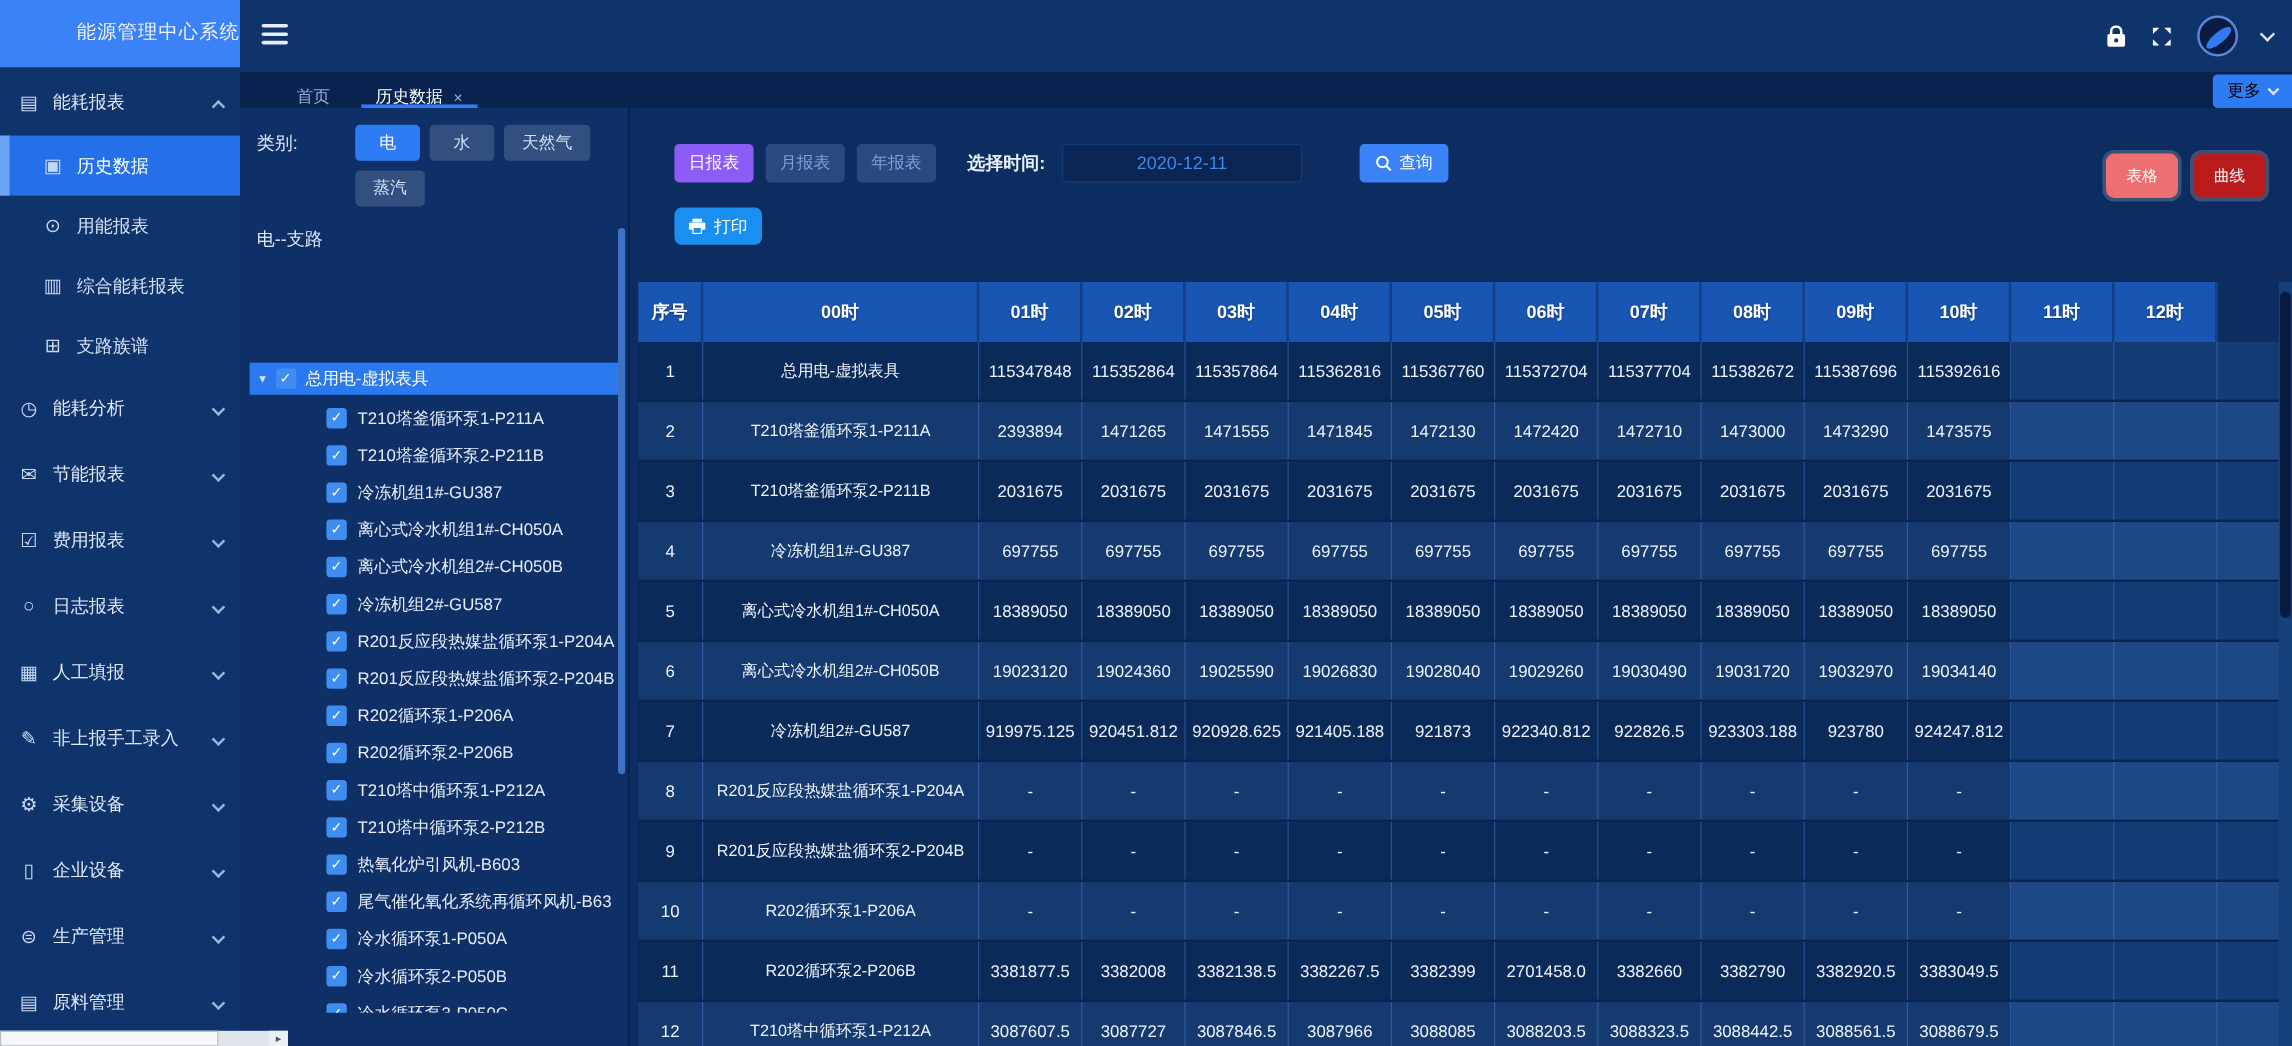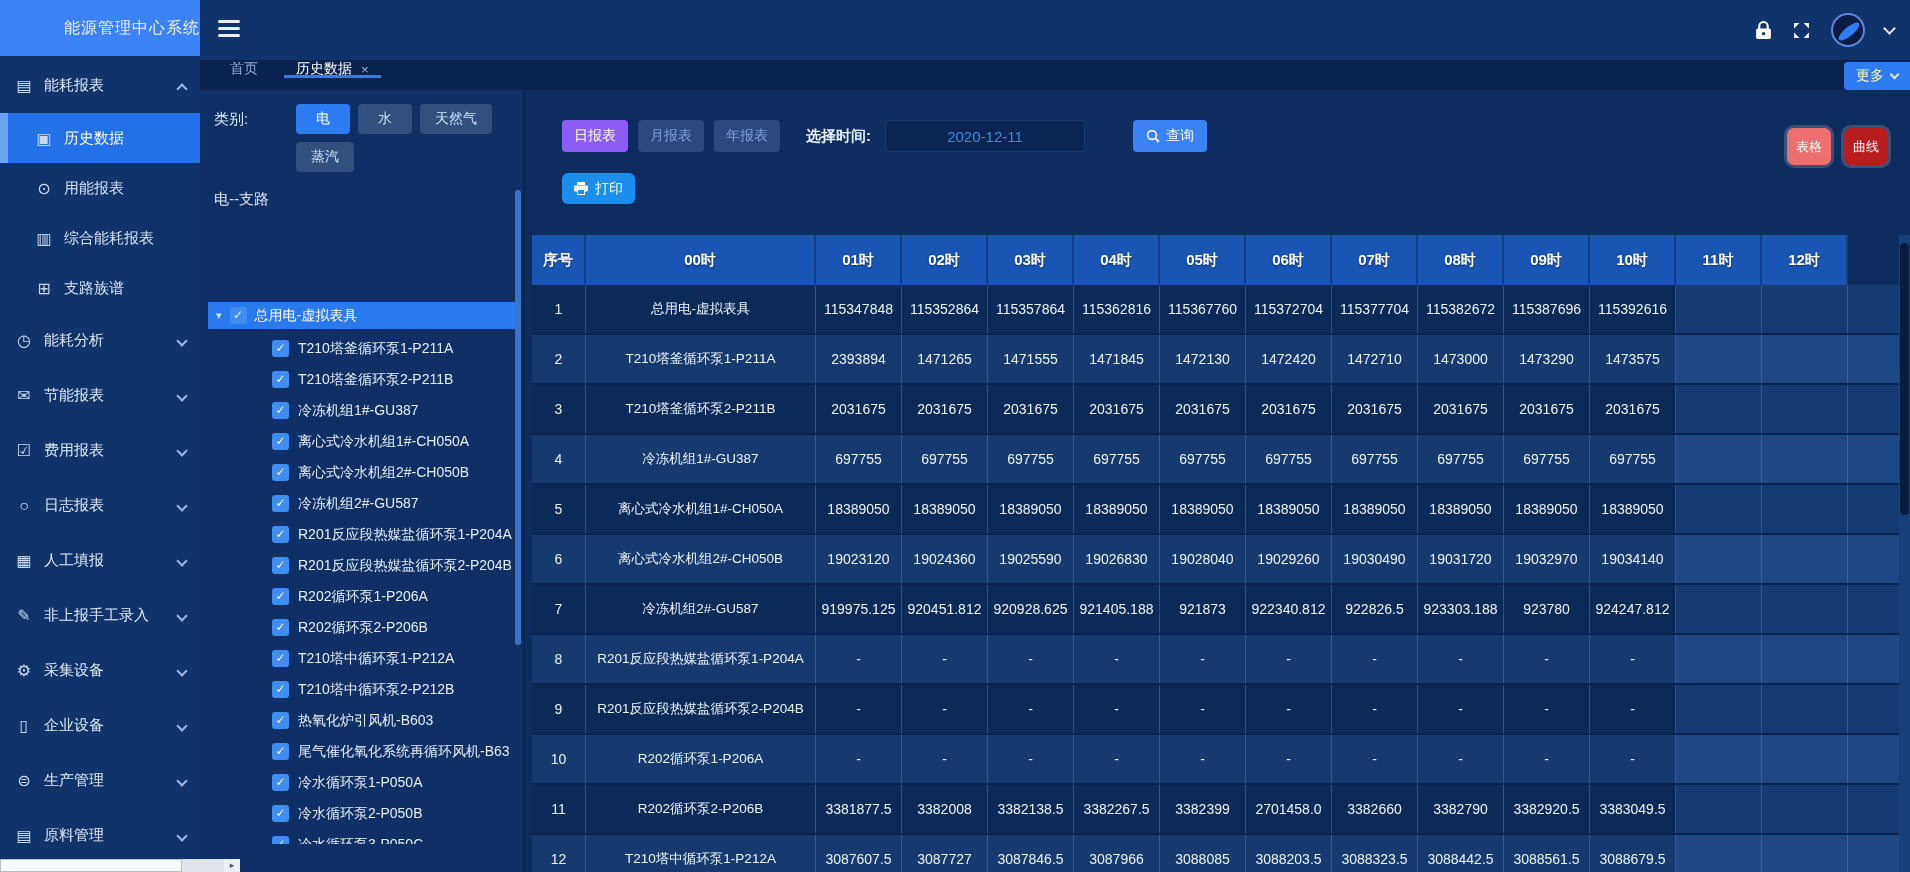--- a/index.html
+++ b/index.html
@@ -28,27 +28,27 @@
   .topbar { position:absolute; left:200px; top:0; right:0; height:60px; background:#0f346c; }
   .hamburger { position:absolute; left:18px; top:20px; width:22px; cursor:pointer; }
   .hamburger div { height:3px; background:#e8eefc; border-radius:2px; margin-bottom:4px; }
   .top-icons { position:absolute; right:16px; top:0; height:60px; display:flex; align-items:center; gap:20px; }
   .icon-btn { cursor:pointer; display:flex; align-items:center; }
   .avatar { width:34px; height:34px; border-radius:50%; border:2px solid #5d86d8; background:#0a1c44; position:relative; overflow:hidden; }
   .avatar::after { content:""; position:absolute; left:3px; top:12px; width:26px; height:9px; border-radius:50%; background:#2f7cf5; transform:rotate(-40deg); }
   .chev-down { width:9px; height:9px; border-right:2px solid #dfe9f8; border-bottom:2px solid #dfe9f8; transform:rotate(45deg); margin-top:-4px; }
 
   
-  .tabbar { position:absolute; left:200px; top:60px; right:0; height:30px; background:#09224e; display:flex; align-items:flex-start; padding-left:18px; }
+  .tabbar { position:absolute; left:200px; top:60px; right:0; height:30px; background:#09224e; display:flex; align-items:flex-end; padding-left:35px; }
   .tab { position:relative; display:flex; align-items:center; padding:0 12px; margin-right:14px; font-size:14px; color:#96abd4; cursor:pointer; }
   .tab.active { color:#ffffff; }
   .tab.active::after { content:""; position:absolute; left:0; right:0; bottom:0; height:3px; background:#2e7cf3; }
   .tab-close { display:none; margin-left:9px; color:#9fb4d8; font-size:13px; }
   .tab-close.show { display:inline; }
-  .more-btn { position:absolute; right:0; top:2px; height:28px; padding:0 12px; background:#2e7cf3; color:#fef9c3; font-size:14px; border:none; border-radius:4px 0 0 4px; display:flex; align-items:center; gap:7px; cursor:pointer; }
+  .more-btn { position:absolute; right:0; top:2px; height:28px; padding:0 12px; background:#2e7cf3; color:#000000; font-size:14px; border:none; border-radius:4px 0 0 4px; display:flex; align-items:center; gap:7px; cursor:pointer; }
   .more-btn .chev-down { width:7px; height:7px; margin-top:-3px; }
 
   
   .tree-panel { position:absolute; left:200px; top:90px; width:325px; bottom:0; background:#0e3067; border-right:2px solid #0a2450; overflow:hidden; }
   .cat-wrap { position:relative; margin-top:14px; padding-left:96px; padding-right:20px; display:flex; flex-wrap:wrap; gap:8px; }
   .cat-label { position:absolute; left:14px; top:6px; font-size:15px; color:#dfe9f8; }
   .cat-btn { height:30px; min-width:54px; padding:0 15px; background:#31507f; color:#cfe0f8; font-size:14px; border:none; border-radius:4px; cursor:pointer; }
   .cat-btn.active { background:#2e7cf3; color:#fff; }
   .tree-title { margin:18px 0 0 14px; font-size:15px; color:#dfe9f8; }
   .tree { position:absolute; left:0; right:8px; top:212px; bottom:28px; overflow:hidden; }
@@ -61,21 +61,21 @@
 
   
   .report-panel { position:absolute; left:527px; top:90px; right:0; bottom:0; background:#0d2c5f; overflow:hidden; }
   .toolbar { position:absolute; left:35px; top:30px; display:flex; align-items:center; }
   .rpt-btn { height:32px; min-width:60px; padding:0 12px; margin-right:10px; background:#2a4a7f; color:#7f9fd9; font-size:14px; border:none; border-radius:4px; cursor:pointer; }
   .rpt-btn.active { background:#8b5cf6; color:#fff; }
   .date-label { margin-left:16px; font-size:15px; font-weight:bold; color:#e8f0fb; }
   .date-input { margin-left:14px; width:200px; height:32px; background:#0a2553; border:1px solid #123a74; border-radius:3px; color:#3f87e8; font-size:15px; text-align:center; font-family:"Liberation Sans","DejaVu Sans",sans-serif; }
   .query-btn { margin-left:48px; height:32px; padding:0 13px; background:#3b82f6; color:#fff; font-size:14px; border:none; border-radius:4px; display:flex; align-items:center; gap:6px; cursor:pointer; }
   .view-btns { position:absolute; right:22px; top:38px; display:flex; gap:13px; }
-  .view-btn { width:44px; height:37px; border:none; border-radius:7px; color:#fff; font-size:13px; cursor:pointer; box-shadow:0 0 0 3px rgba(255,255,255,0.18);font-family:Liberation Serif, serif; }
+  .view-btn { width:60px; height:37px; border:none; border-radius:7px; color:#fff; font-size:13px; cursor:pointer; box-shadow:0 0 0 3px rgba(255,255,255,0.18);font-family:Liberation Serif, serif; }
   .view-btn.table-view { background:#ee6f6f; }
   .view-btn.curve-view { background:#b91c1c; }
   .print-btn { position:absolute; left:35px; top:83px; height:31px; padding:0 12px; background:#1a8ff0; color:#fff; font-size:14px; border:none; border-radius:6px; display:flex; align-items:center; gap:7px; cursor:pointer; }
 
   
   .table { position:absolute; left:5px; top:145px; width:1402px; }
   .thead, .tr { display:grid; grid-template-columns:54px 230px repeat(13, 86px); }
   .th { height:50px; background:#1956b4; color:#fff; font-size:15px; font-weight:bold; display:flex; align-items:center; justify-content:center; border-right:2px solid #123e85; text-shadow:0 1px 2px rgba(0,0,0,0.4); }
   .tbody .tr { border-bottom:2px solid #0a2450; }
   .tbody .tr:nth-child(odd) { background:#0a2a5a; }

